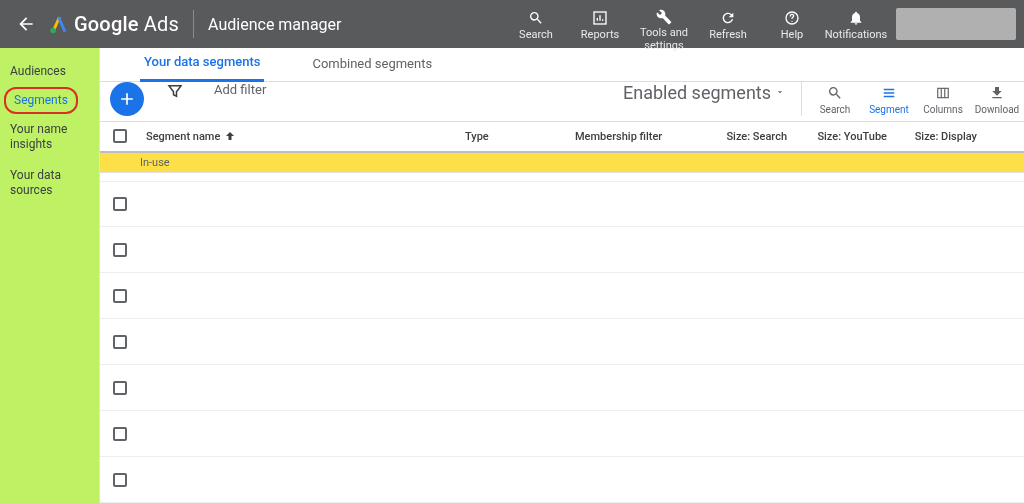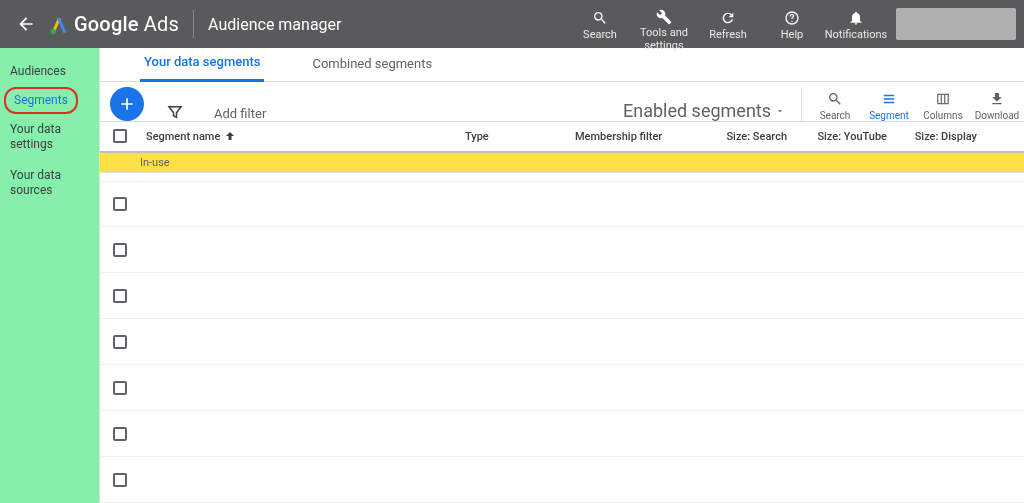--- a/index.html
+++ b/index.html
@@ -1,47 +1,47 @@
 <!DOCTYPE html>
 <html><head>
 <meta charset="utf-8">
 <style>
   * { box-sizing: border-box; margin: 0; padding: 0; }
   body { font-family: 'Roboto', 'Arial', sans-serif; font-size: 13px; color: #3c4043; background: #fff; width: 1024px; height: 503px; overflow: hidden; }
   
   
   .topbar { display: flex; align-items: center; background: #595a5c; color: #fff; height: 48px; padding: 0 8px; }
   .back-btn { width: 36px; height: 36px; display:flex; align-items:center; justify-content:center; cursor:pointer; }
-  .logo { display:flex; align-items:flex-end; gap:4px; margin-left:4px; }
+  .logo { display:flex; align-items:center; gap:4px; margin-left:4px; }
   .logo-a { width: 22px; height: 22px; }
   .brand { font-size: 20px; font-weight: 400; color:#fff; letter-spacing:0.2px; }
   .brand b { font-weight:500; }
   .divider-v { width:1px; height:28px; background: rgba(255,255,255,0.3); margin: 0 14px; }
   .page-title { font-size: 16px; font-weight:400; }
   .top-spacer { flex:1; }
   .top-actions { display:flex; align-items:flex-start; }
   .top-action { display:flex; flex-direction:column; align-items:center; justify-content:flex-start; width:64px; padding-top:6px; cursor:pointer; font-size:11px; color:#eaeaea; text-align:center; line-height:1.15; height:42px; }
   .top-action .ic { height:18px; display:flex; align-items:center; justify-content:center; margin-bottom:2px; }
   .searchbox { width: 120px; height:32px; background:#b0b0b0; border-radius:2px; margin-left:8px; }
 
   
   .body { display:flex; height: calc(503px - 48px); }
-  .sidebar { width: 100px; background:#86efac; border-right:1px solid #e0e0e0; padding-top:8px; }
+  .sidebar { width: 100px; background:#bef264; border-right:1px solid #e0e0e0; padding-top:8px; }
   .side-item { padding: 8px 10px; font-size:12px; color:#3c4043; cursor:pointer; line-height:1.25; }
   .side-item.highlight { border:2px solid #d93025; border-radius:12px; color:#1a73e8; padding:4px 8px; margin:0 4px; display:inline-block; }
   
   .main { flex:1; display:flex; flex-direction:column; min-width:0; }
   
   
   .tabs { display:flex; border-bottom:1px solid #dadce0; padding-left: 40px; height:40px; align-items:flex-end; }
   .tab { padding: 0 4px 10px 4px; margin-right: 44px; font-size:13px; color:#5f6368; cursor:pointer; }
   .tab.active { color:#1a73e8; font-weight:500; border-bottom: 3px solid #1a73e8; margin-bottom:-1px; }
   
   
-  .toolbar { display:flex; align-items:flex-end; height:48px; border-bottom:1px solid #dadce0; padding-left:10px; }
+  .toolbar { display:flex; align-items:flex-start; height:48px; border-bottom:1px solid #dadce0; padding-left:10px; }
   .fab { width:34px; height:34px; border-radius:50%; background:#1a73e8; display:flex; align-items:center; justify-content:center; color:#fff; cursor:pointer; margin-right:22px; }
   .filter-ic { margin-right: 30px; cursor:pointer; display:flex; align-items:center; }
   .add-filter { color:#5f6368; font-size:13px; }
   .tool-spacer { flex:1; }
   .enabled-seg { font-size:18px; color:#5f6368; display:flex; align-items:center; gap:4px; cursor:pointer; margin-right:10px;}
   .divider-v2 { width:1px; height:34px; background:#dadce0; margin: 0 6px; }
   .view-actions { display:flex; }
   .view-action { display:flex; flex-direction:column; align-items:center; width:54px; font-size:10px; color:#5f6368; cursor:pointer; padding-top:2px; }
   .view-action.active { color:#1a73e8; }
   .view-action .vic { height:18px; display:flex; align-items:center; justify-content:center; margin-bottom:2px; }
@@ -88,20 +88,29 @@
     <div class="top-action">
       <span class="ic">
           <svg width="16" height="16" viewBox="0 0 24 24" fill="#fff">
             <path d="M15.5 14h-.79l-.28-.27A6.471 6.471 0 0016 9.5 6.5 6.5 0 109.5 16c1.61 0 3.09-.59 4.23-1.57l.27.28v.79l5 4.99L20.49 19l-4.99-5zm-6 0C7.01 14 5 11.99 5 9.5S7.01 5 9.5 5 14 7.01 14 9.5 11.99 14 9.5 14z"></path>
           </svg>
         </span>
       <span>Search</span>
     </div>
     <div class="top-action">
       <span class="ic">
+          <svg width="16" height="16" viewBox="0 0 24 24" fill="none" stroke="#fff" stroke-width="2">
+            <rect x="3" y="3" width="18" height="18"></rect>
+            <path d="M8 16v-4M12 16V8M16 16v-2"></path>
+          </svg>
+        </span>
+      <span>Reports</span>
+    </div>
+    <div class="top-action">
+      <span class="ic">
           <svg width="16" height="16" viewBox="0 0 24 24" fill="#fff">
             <path d="M22.7 19l-9.1-9.1c.9-2.3.4-5-1.5-6.9-2-2-5-2.4-7.4-1.3L9 6 6 9 1.6 4.7C.4 7.1.9 10.1 2.9 12.1c1.9 1.9 4.6 2.4 6.9 1.5l9.1 9.1c.4.4 1 .4 1.4 0l2.3-2.3c.5-.4.5-1.1.1-1.4z"></path>
           </svg>
         </span>
       <span>Tools and settings</span>
     </div>
     <div class="top-action">
       <span class="ic">
           <svg width="16" height="16" viewBox="0 0 24 24" fill="#fff">
             <path d="M17.65 6.35A7.958 7.958 0 0012 4c-4.42 0-7.99 3.58-7.99 8s3.57 8 7.99 8c3.73 0 6.84-2.55 7.73-6h-2.08A5.99 5.99 0 0112 18c-3.31 0-6-2.69-6-6s2.69-6 6-6c1.66 0 3.14.69 4.22 1.78L13 11h7V4l-2.35 2.35z"></path>
@@ -127,21 +136,21 @@
       <span>Notifications</span>
     </div>
   </div>
   <div class="searchbox"></div>
 </div>
 
 <div class="body">
   <div class="sidebar">
     <div class="side-item">Audiences</div>
     <div><span class="side-item highlight">Segments</span></div>
-    <div class="side-item">Your data settings</div>
+    <div class="side-item">Your name insights</div>
     <div class="side-item">Your data sources</div>
   </div>
 
   <div class="main">
     <div class="tabs">
       <div class="tab active">Your data segments</div>
       <div class="tab">Combined segments</div>
     </div>
 
     <div class="toolbar">

